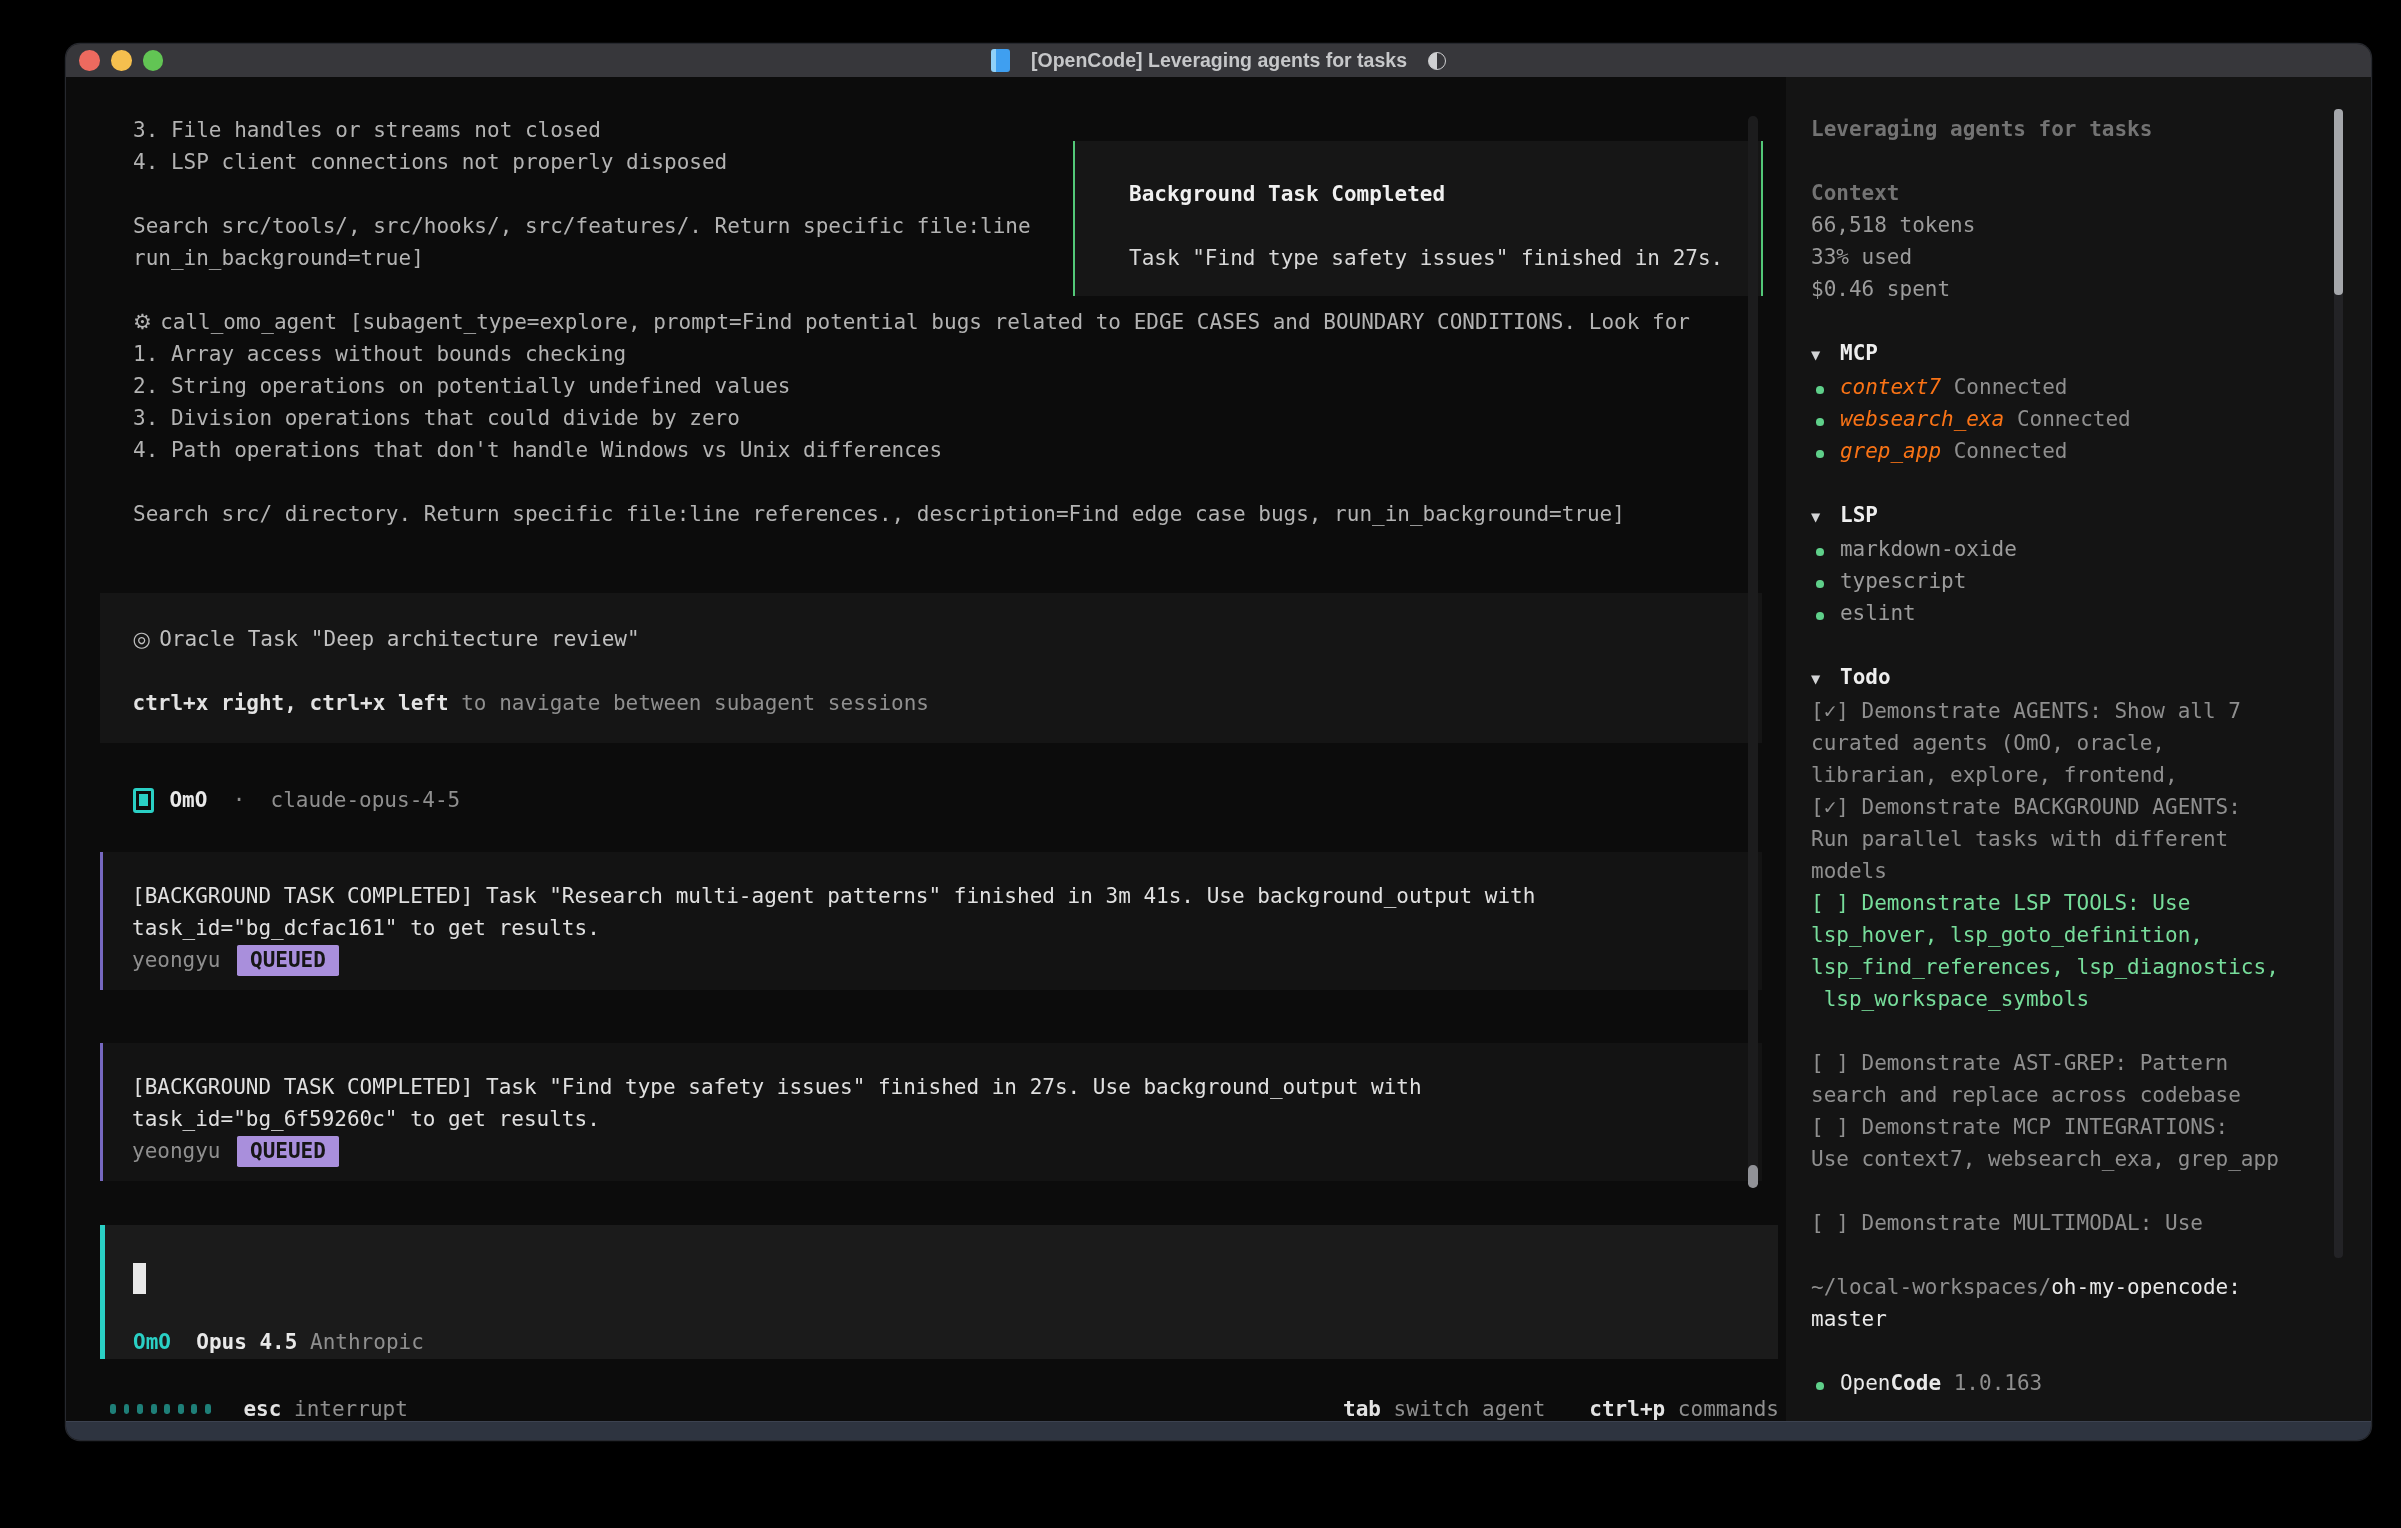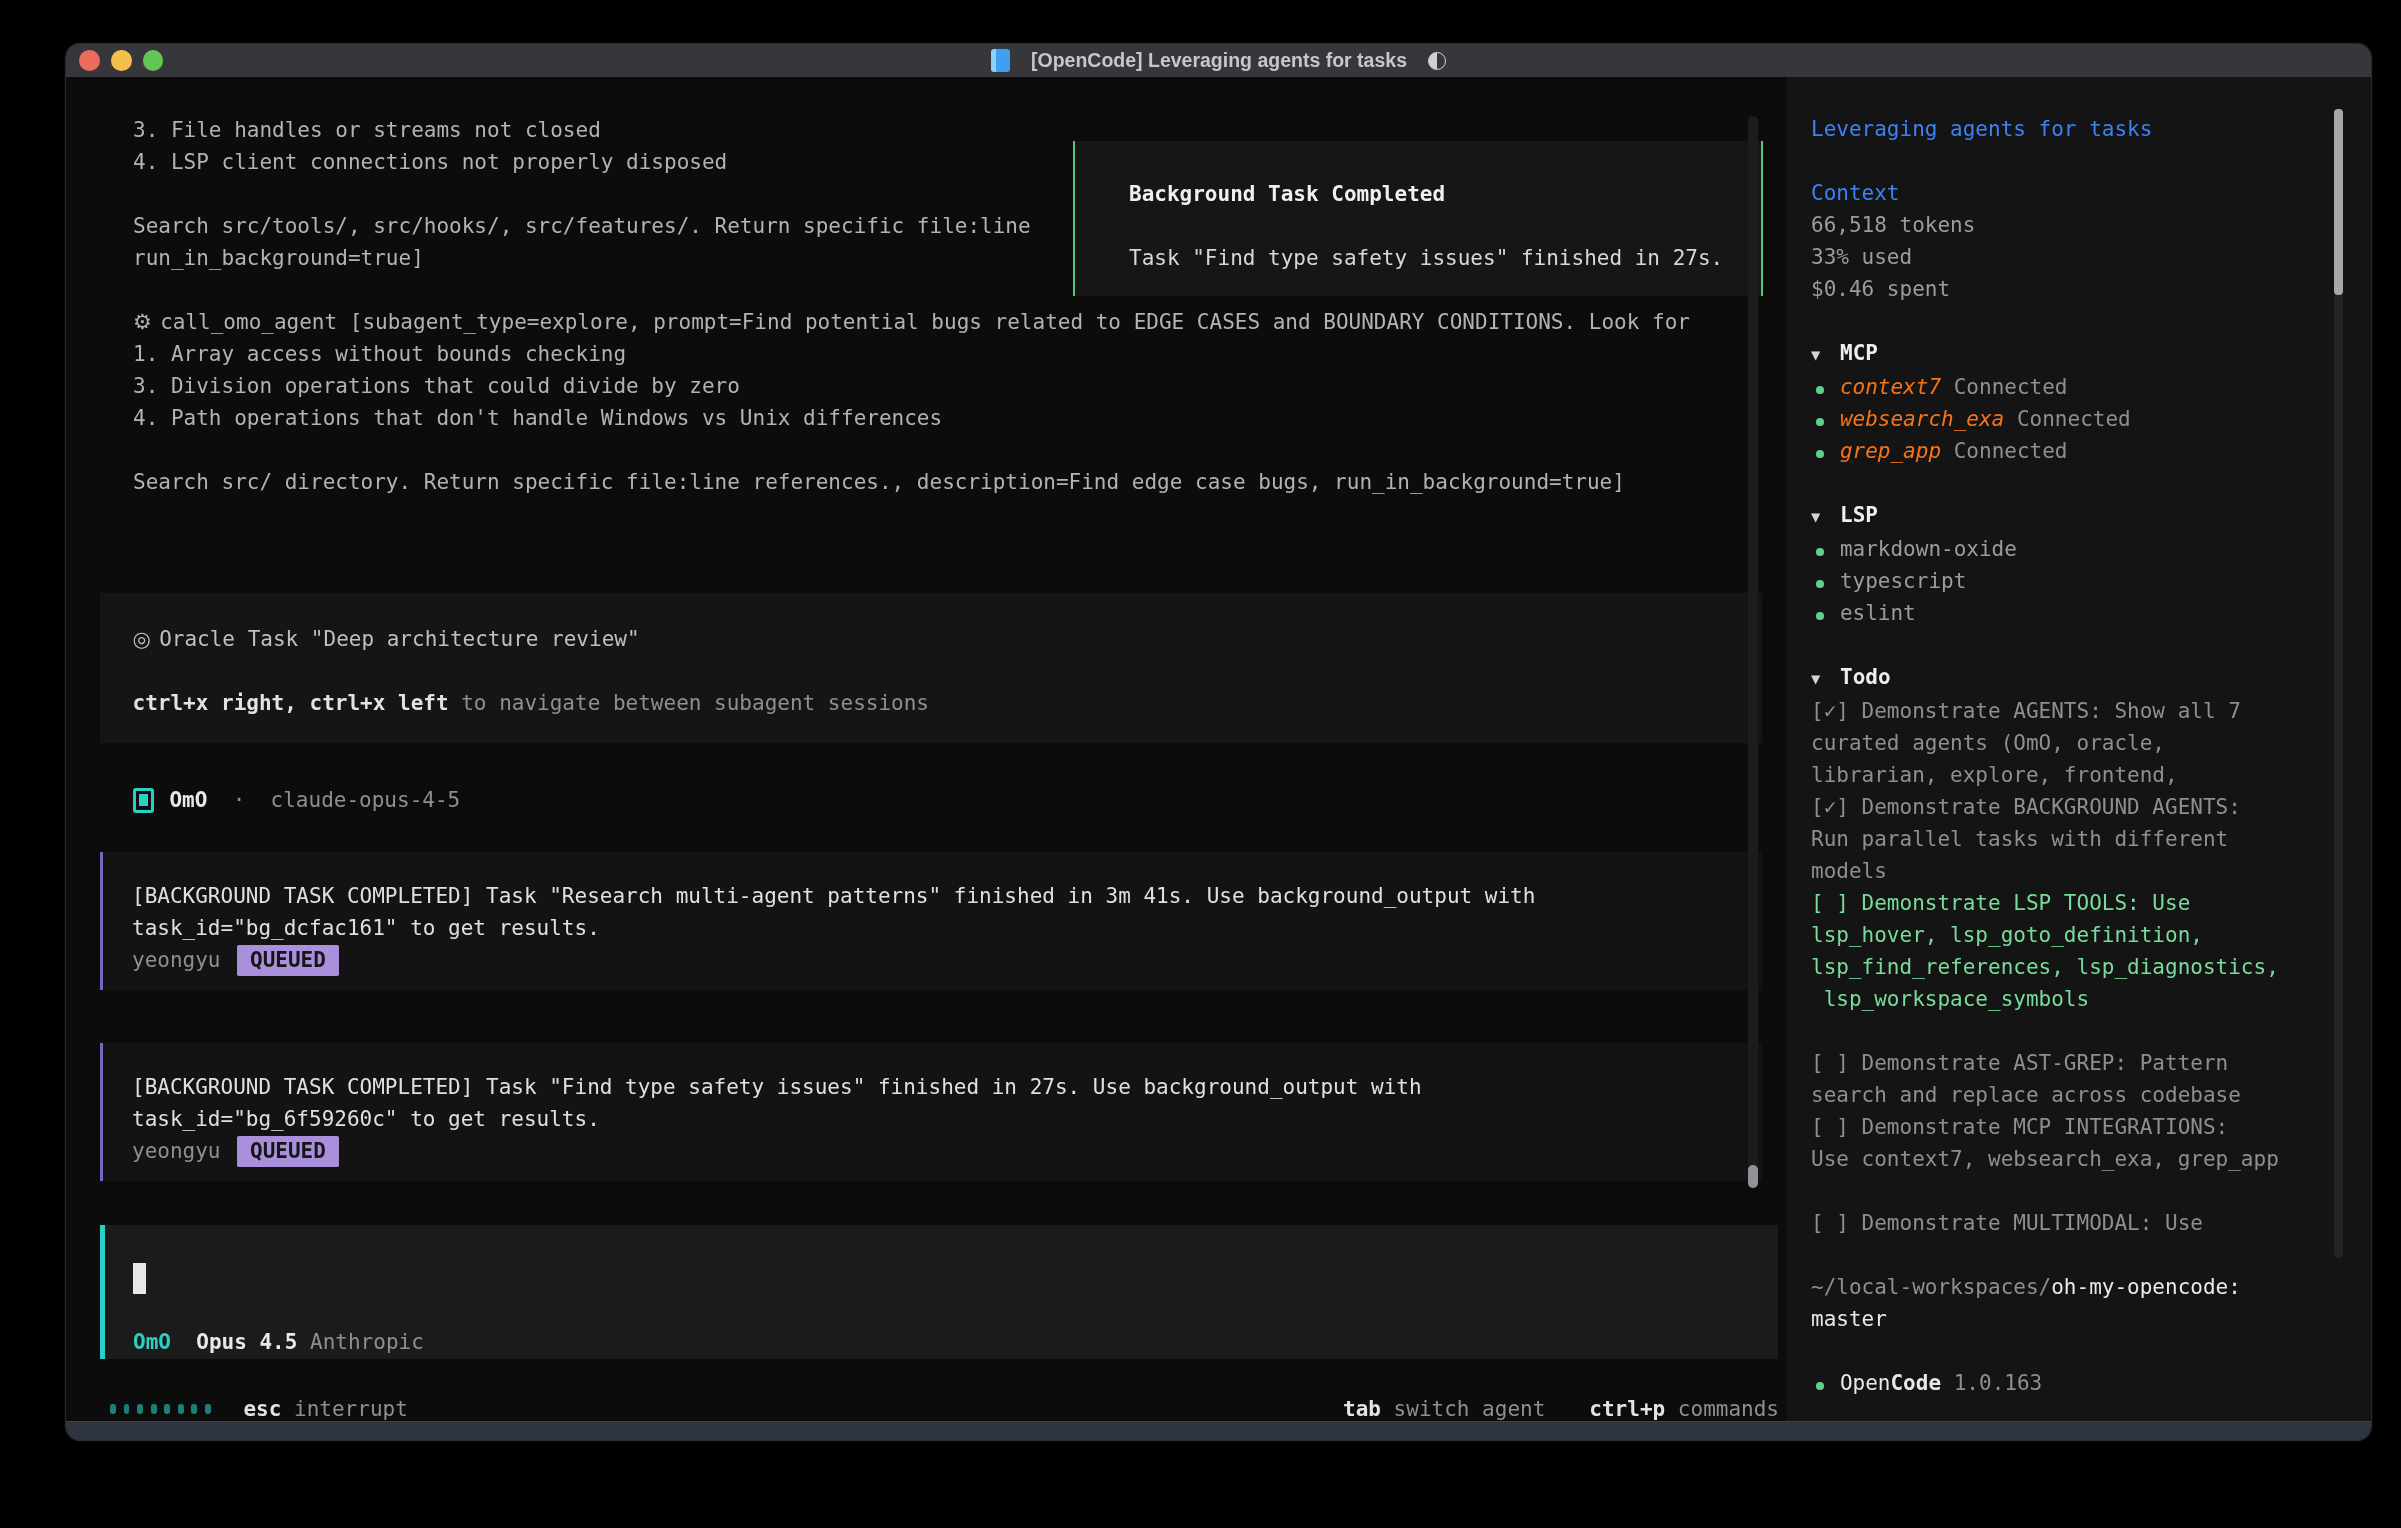--- a/index.html
+++ b/index.html
@@ -64,21 +64,21 @@
              display:flex;align-items:center;justify-content:space-between;}
   .dots{display:inline-flex;align-items:center;gap:7.7px;margin-right:32.5px;}
   .dots span{width:5.9px;height:10px;border-radius:2.4px;background:#1e7f78;display:block;}
   .sb-left{display:flex;align-items:center;}
   .sb-right{display:flex;align-items:center;gap:44px;}
   .kbd{font-weight:bold;color:#e3e3e3;}
   .klabel{color:#8f8f8f;}
   .mscroll-track{position:absolute;left:1682px;top:39px;width:9.5px;height:1071px;background:#1c1c1d;border-radius:4.7px;}
   .mscroll-thumb{position:absolute;left:1682px;top:1088px;width:9.5px;height:22.5px;background:#919297;border-radius:4.7px;}
   
-  .sb-title{font-weight:normal;color:#3b82f6;}
+  .sb-title{font-weight:bold;color:#737373;}
   .heading .tri{display:inline-block;width:29px;color:#d2d3d5;font-size:15.4px;}
   .heading .hname{font-weight:bold;color:#eeeeee;}
   .item{padding-left:5.3px;}
   .bullet{display:inline-block;width:23.6px;color:#5fd08a;}
   .bullet::before{content:"";display:inline-block;width:7.7px;height:7.7px;border-radius:50%;background:#5fd08a;}
   .iname{color:#f97316;font-style:italic;} .istatus{color:#8f8f8f;}
   .lsp-name{color:#9c9c9c;}
   .sp{height:32px;}
   .sscroll-track{position:absolute;right:28px;top:32px;width:8.9px;height:1149px;background:#232326;border-radius:4.1px;}
   .sscroll-thumb{position:absolute;right:28px;top:32px;width:8.9px;height:186px;background:#a5a7ab;border-radius:4.1px;}
@@ -118,20 +118,21 @@
         <div class="line nt">Background Task Completed</div>
         <div class="line"> </div>
         <div class="line nb">Task "Find type safety issues" finished in 27s.</div>
       </div>
 
       <div class="gearblock">
         <div class="line"><span class="gear">⚙</span><span>call_omo_agent [subagent_type=explore, prompt=Find potential bugs related to EDGE CASES and BOUNDARY CONDITIONS. Look for</span></div>
         <div>
 
         <div class="line">1. Array access without bounds checking</div>
+            <div class="line">2. String operations on potentially undefined values</div>
             <div class="line">3. Division operations that could divide by zero</div>
             <div class="line">4. Path operations that don't handle Windows vs Unix differences</div>
             <div class="line"></div>
             <div class="line">Search src/ directory. Return specific file:line references., description=Find edge case bugs, run_in_background=true]</div>
           </div>
       </div>
 
       <div class="oraclebox">
         <div class="line"><span class="oracle-icon">◎</span><span>Oracle Task "Deep architecture review"</span></div>
         <div class="line"> </div>

